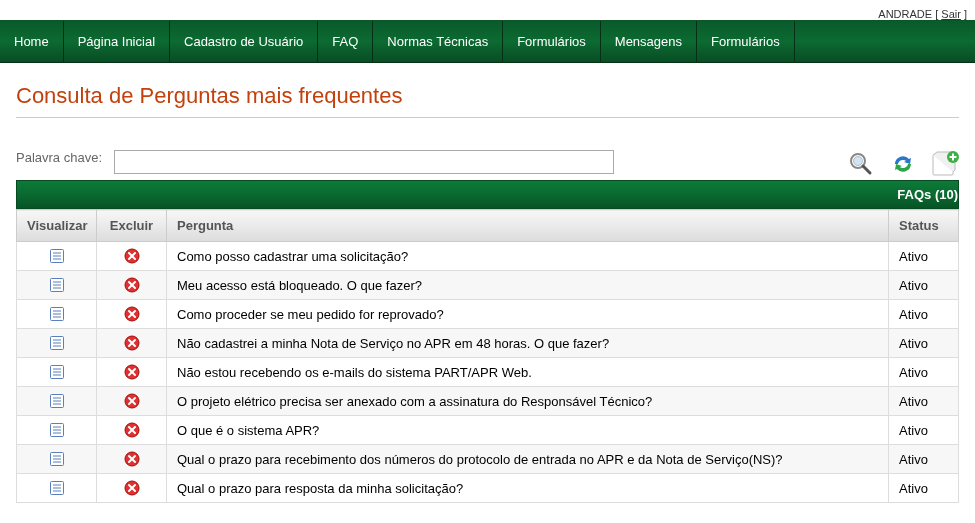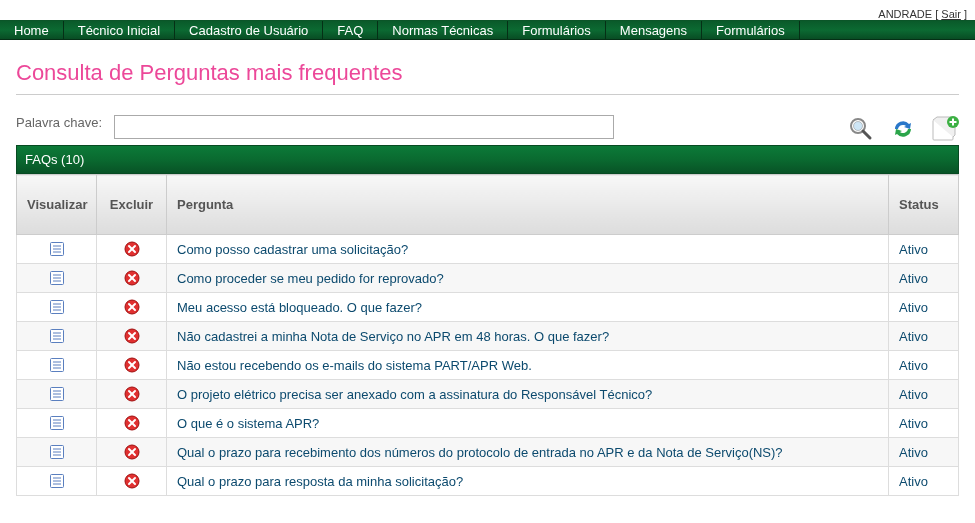--- a/index.html
+++ b/index.html
@@ -17,44 +17,44 @@
   .user-bar {
     text-align: right;
     font-size: 11px;
     color: #333;
     padding: 8px 8px 0 0;
   }
   .user-bar a { color: #333; text-decoration: underline; }
   .nav {
     background: linear-gradient(to bottom, #0a5a2a 0%, #0c6a32 50%, #084d24 100%);
     display: flex;
-    height: 20px;
+    height: 43px;
     border-top: 1px solid #0b5528;
     border-bottom: 1px solid #053016;
   }
   .nav-item {
     color: #fff;
     font-size: 13px;
     padding: 0 14px;
     display: flex;
     align-items: center;
     border-right: 1px solid #053016;
     cursor: pointer;
     white-space: nowrap;
   }
   .content {
     padding: 20px 16px 30px 16px;
   }
   .page-title {
     font-size: 22px;
-    color: #ec4899;
+    color: #c2410c;
     font-weight: normal;
     padding-bottom: 8px;
     border-bottom: 1px solid #ccc;
-    margin-bottom: 20px;
+    margin-bottom: 32px;
   }
   .search-row {
     display: flex;
     align-items: flex-start;
     gap: 12px;
     margin-bottom: 2px;
   }
   .search-label {
     color: #666;
     font-size: 13px;
@@ -76,46 +76,46 @@
     width: 28px;
     height: 28px;
     display: flex;
     align-items: center;
     justify-content: center;
     cursor: pointer;
   }
   .table-title {
     background: linear-gradient(to bottom, #0c7a38 0%, #0a6a30 50%, #085326 100%);
     color: #fff;
-    text-align: left;
-    padding: 6px 8px;
-    font-size: 13px;
-    font-weight: normal;
+    text-align: right;
+    padding: 6px 0;
+    font-size: 13px;
+    font-weight: bold;
     border: 1px solid #074a22;
   }
   table {
     width: 100%;
     border-collapse: collapse;
     table-layout: fixed;
   }
   thead th {
     background: linear-gradient(to bottom, #f7f7f7 0%, #eaeaea 50%, #dcdcdc 100%);
     color: #555;
     font-weight: bold;
     font-size: 13px;
     text-align: left;
-    padding: 22px 10px;
+    padding: 8px 10px;
     border: 1px solid #ccc;
   }
   thead th.center { text-align: center; }
   tbody td {
     padding: 6px 10px;
     border: 1px solid #ddd;
     font-size: 13px;
-    color: #0c4a6e;
+    color: #000000;
     background: #fff;
   }
   tbody tr:nth-child(even) td { background: #f7f7f7; }
   .col-view { width: 80px; }
   .col-del  { width: 70px; }
   .col-status { width: 70px; }
   .cell-center { text-align: center; }
   .view-icon svg, .delete-icon svg { display: block; margin: 0 auto; }
 </style>
 </head>
@@ -123,21 +123,21 @@
 
 <div class="wrapper">
 
   <div class="user-bar">
     <span>ANDRADE</span>
     [ <a href="#">Sair</a> ]
   </div>
 
   <div class="nav" id="nav-container">
       <div class="nav-item">Home</div>
-      <div class="nav-item">Técnico Inicial</div>
+      <div class="nav-item">Página Inicial</div>
       <div class="nav-item">Cadastro de Usuário</div>
       <div class="nav-item">FAQ</div>
       <div class="nav-item">Normas Técnicas</div>
       <div class="nav-item">Formulários</div>
       <div class="nav-item">Mensagens</div>
       <div class="nav-item">Formulários</div>
     </div>
 
   <div class="content">
 
@@ -218,40 +218,40 @@
                 <line x1="4" y1="11" x2="12" y2="11" stroke="#5a7fbf"></line>
               </svg>
             </td>
             <td class="cell-center delete-icon">
               <svg width="16" height="16" viewBox="0 0 16 16">
                 <circle cx="8" cy="8" r="7" fill="#e03030" stroke="#a01010"></circle>
                 <line x1="5" y1="5" x2="11" y2="11" stroke="#fff" stroke-width="2" stroke-linecap="round"></line>
                 <line x1="11" y1="5" x2="5" y2="11" stroke="#fff" stroke-width="2" stroke-linecap="round"></line>
               </svg>
             </td>
+            <td>Meu acesso está bloqueado. O que fazer?</td>
+            <td>Ativo</td>
+          </tr>
+          <tr>
+            <td class="cell-center view-icon">
+              <svg width="16" height="16" viewBox="0 0 16 16">
+                <rect x="1.5" y="1.5" width="13" height="13" rx="1" fill="#fff" stroke="#5a7fbf"></rect>
+                <line x1="4" y1="5" x2="12" y2="5" stroke="#5a7fbf"></line>
+                <line x1="4" y1="8" x2="12" y2="8" stroke="#5a7fbf"></line>
+                <line x1="4" y1="11" x2="12" y2="11" stroke="#5a7fbf"></line>
+              </svg>
+            </td>
+            <td class="cell-center delete-icon">
+              <svg width="16" height="16" viewBox="0 0 16 16">
+                <circle cx="8" cy="8" r="7" fill="#e03030" stroke="#a01010"></circle>
+                <line x1="5" y1="5" x2="11" y2="11" stroke="#fff" stroke-width="2" stroke-linecap="round"></line>
+                <line x1="11" y1="5" x2="5" y2="11" stroke="#fff" stroke-width="2" stroke-linecap="round"></line>
+              </svg>
+            </td>
             <td>Como proceder se meu pedido for reprovado?</td>
-            <td>Ativo</td>
-          </tr>
-          <tr>
-            <td class="cell-center view-icon">
-              <svg width="16" height="16" viewBox="0 0 16 16">
-                <rect x="1.5" y="1.5" width="13" height="13" rx="1" fill="#fff" stroke="#5a7fbf"></rect>
-                <line x1="4" y1="5" x2="12" y2="5" stroke="#5a7fbf"></line>
-                <line x1="4" y1="8" x2="12" y2="8" stroke="#5a7fbf"></line>
-                <line x1="4" y1="11" x2="12" y2="11" stroke="#5a7fbf"></line>
-              </svg>
-            </td>
-            <td class="cell-center delete-icon">
-              <svg width="16" height="16" viewBox="0 0 16 16">
-                <circle cx="8" cy="8" r="7" fill="#e03030" stroke="#a01010"></circle>
-                <line x1="5" y1="5" x2="11" y2="11" stroke="#fff" stroke-width="2" stroke-linecap="round"></line>
-                <line x1="11" y1="5" x2="5" y2="11" stroke="#fff" stroke-width="2" stroke-linecap="round"></line>
-              </svg>
-            </td>
-            <td>Meu acesso está bloqueado. O que fazer?</td>
             <td>Ativo</td>
           </tr>
           <tr>
             <td class="cell-center view-icon">
               <svg width="16" height="16" viewBox="0 0 16 16">
                 <rect x="1.5" y="1.5" width="13" height="13" rx="1" fill="#fff" stroke="#5a7fbf"></rect>
                 <line x1="4" y1="5" x2="12" y2="5" stroke="#5a7fbf"></line>
                 <line x1="4" y1="8" x2="12" y2="8" stroke="#5a7fbf"></line>
                 <line x1="4" y1="11" x2="12" y2="11" stroke="#5a7fbf"></line>
               </svg>

